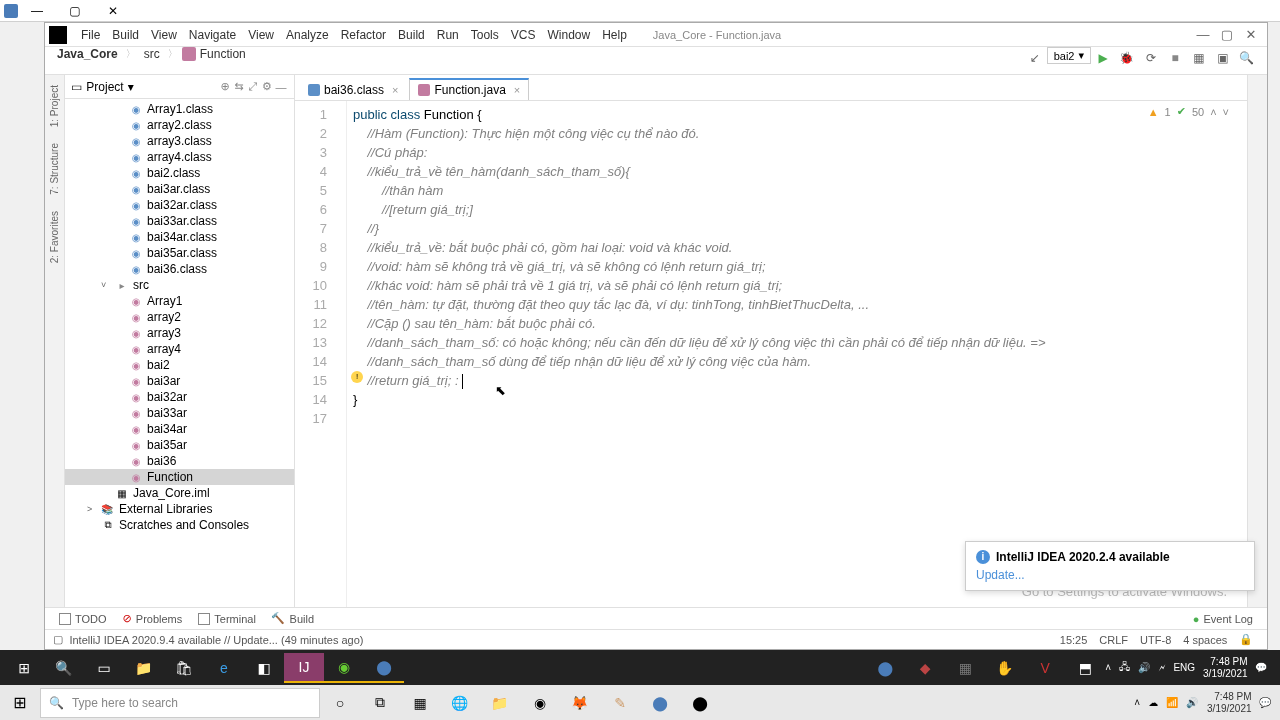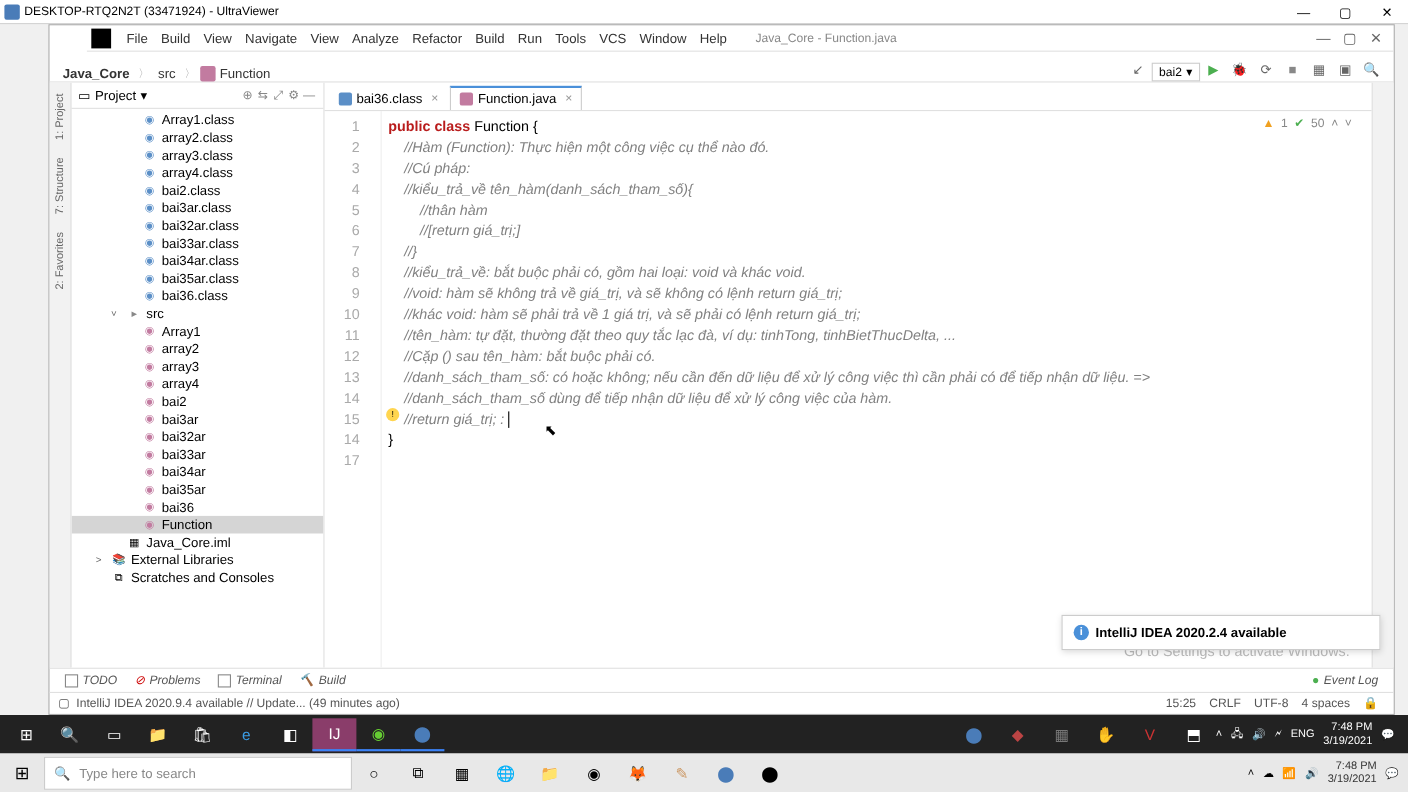--- a/index.html
+++ b/index.html
@@ -5,28 +5,28 @@
 * { margin:0; padding:0; box-sizing:border-box; font-family:'Segoe UI',Arial,sans-serif; }
 body { width:1280px; height:720px; background:#f0f0f0; overflow:hidden; position:relative; }
 
 .outer-titlebar { height:22px; background:#fff; display:flex; align-items:center; padding:0 4px; font-size:11px; color:#000; border-bottom:1px solid #d0d0d0;}
 .outer-titlebar .icon { width:14px; height:14px; background:#4a7cb8; border-radius:2px; margin-right:4px;}
 .outer-titlebar .title { flex:1;}
 .outer-titlebar .ctrls { display:flex; gap:8px;}
 .outer-titlebar .ctrls span { width:30px; text-align:center; font-size:12px;}
 
 .ide-window { position:absolute; top:22px; left:44px; right:12px; bottom:70px; background:#fff; border:1px solid #aaa; display:flex; flex-direction:column;}
-.ide-menubar { height:24px; display:flex; align-items:center; padding:0 4px; font-size:12px; border-bottom:1px solid #e0e0e0;margin-left:34px;}
+.ide-menubar { height:24px; display:flex; align-items:center; padding:0 4px; font-size:12px; border-bottom:1px solid #e0e0e0;}
 .ide-menubar .logo { width:18px; height:18px; background:#000; margin-right:8px;}
 .ide-menubar .mitem { padding:0 6px; color:#333;}
 .ide-menubar .ctx { margin-left:20px; color:#888; font-size:11px;}
 .ide-menubar .spacer { flex:1;}
 .ide-menubar .winbtn { width:24px; text-align:center; font-size:13px; color:#666;}
 
-.ide-toolbar { height:28px; display:flex; align-items:flex-end; padding:0 8px; font-size:12px; border-bottom:1px solid #e0e0e0;}
+.ide-toolbar { height:28px; display:flex; align-items:flex-start; padding:0 8px; font-size:12px; border-bottom:1px solid #e0e0e0;}
 .crumb { padding:0 4px; color:#333;}
 .crumb.sep { color:#aaa; font-size:10px;}
 .ide-toolbar .spacer { flex:1;}
 .tbbtn { width:22px; height:22px; display:flex; align-items:center; justify-content:center; margin:0 1px; color:#666; font-size:12px;}
 .run-config { border:1px solid #ccc; padding:1px 6px; display:flex; align-items:center; gap:4px; font-size:11px;}
 .run-btn { color:#4caf50;}
 .stop-btn { color:#888;}
 
 .ide-body { flex:1; display:flex; overflow:hidden;}
 .left-stripe { width:20px; background:#f2f2f2; border-right:1px solid #e0e0e0; display:flex; flex-direction:column; align-items:center; padding-top:4px; font-size:10px;}
@@ -53,21 +53,21 @@
 .tab-icon { width:12px; height:12px; background:#5b8fc7; border-radius:2px;}
 .tab-icon.jf { background:#c27ba0;}
 .tab-close { color:#999; font-size:11px; margin-left:4px;}
 
 .code-area { flex:1; display:flex; font-family:'Consolas','Monaco',monospace; font-size:13px; position:relative; overflow:hidden;}
 .gutter { width:40px; text-align:right; padding:4px 8px 4px 0; color:#aaa; user-select:none; line-height:19px;}
 .gutter div { height:19px;}
 .fold-strip { width:12px; border-right:1px solid #eee;}
 .code { flex:1; padding:4px 0 4px 6px; line-height:19px; white-space:pre;}
 .code-line { height:19px;}
-.kw2 { color:#b91c1c; font-weight:bold;}
+.kw2 { color:#0c4a6e; font-weight:normal;}
 .cls { color:#000;}
 .comment { color:#808080; font-style:italic;}
 .bulb { position:absolute; left:-2px; display:inline-block; width:12px; height:12px; background:#ffd54f; border-radius:50%; font-size:8px; text-align:center; line-height:12px;}
 .cursor { display:inline-block; width:1px; height:15px; background:#000; vertical-align:middle; animation:blink 1s infinite;}
 @keyframes blink { 50% { opacity:0;}}
 .mouse-ptr { position:absolute; font-size:13px; color:#000;}
 
 .code-status { position:absolute; top:4px; right:18px; display:flex; align-items:center; gap:6px; font-size:11px; color:#888;}
 .warn-icon { color:#f0a020;}
 .green-check { color:#4caf50;}
@@ -75,48 +75,47 @@
 .right-stripe { width:20px; background:#f2f2f2; border-left:1px solid #e0e0e0;}
 
 .notification { position:absolute; bottom:58px; right:12px; width:290px; background:#fff; border:1px solid #ccc; padding:8px 10px; font-size:12px; box-shadow:0 2px 6px rgba(0,0,0,0.15);}
 .notification .ntitle { font-weight:bold; display:flex; align-items:center; gap:6px;}
 .notification .info-i { width:14px; height:14px; background:#4a90d9; border-radius:50%; color:#fff; font-size:10px; text-align:center; line-height:14px;}
 .notification .nlink { color:#4a90d9; margin-top:4px;}
 .watermark { position:absolute; bottom:50px; right:40px; color:#bbb; font-size:13px; text-align:right; pointer-events:none;}
 .watermark .big { font-size:20px;}
 
 .bottom-tabs { height:22px; display:flex; align-items:center; border-top:1px solid #e0e0e0; font-size:11px; padding:0 6px;}
-.btab { padding:0 8px; display:flex; align-items:center; gap:4px; color:#555;font-style:italic;}
+.btab { padding:0 8px; display:flex; align-items:center; gap:4px; color:#555;}
 .btab .bi { width:12px; height:12px; border:1px solid #888;}
 .bottom-tabs .spacer { flex:1;}
 
 .ide-status { height:20px; display:flex; align-items:center; border-top:1px solid #e0e0e0; font-size:11px; padding:0 8px; color:#555;}
 .ide-status .spacer { flex:1;}
 .ide-status .sitem { padding:0 6px;}
 
 .taskbar1 { position:absolute; bottom:35px; left:0; right:0; height:35px; background:#222; display:flex; align-items:center; padding:0 4px;}
 .taskbar1 .tb-item { width:40px; height:30px; display:flex; align-items:center; justify-content:center; color:#fff; font-size:14px;}
-.taskbar1 .running { border-bottom:2px solid #3b82f6;}
+.taskbar1 .running { border-bottom:2px solid #eab308;}
 .taskbar1 .spacer { flex:1;}
 .taskbar1 .tray { display:flex; align-items:center; gap:8px; color:#fff; font-size:10px; padding-right:8px;}
 .clock-stack { text-align:right; line-height:12px;}
 
 .taskbar2 { position:absolute; bottom:0; left:0; right:0; height:35px; background:#e8e8e8; display:flex; align-items:center;}
 .start-btn { width:40px; height:35px; display:flex; align-items:center; justify-content:center; font-size:16px;}
 .search-box { flex:0 0 280px; height:30px; background:#fff; border:1px solid #ccc; display:flex; align-items:center; padding:0 8px; gap:8px; color:#888; font-size:12px;}
 .taskbar2 .tb-item { width:40px; height:30px; display:flex; align-items:center; justify-content:center; font-size:14px;}
 .taskbar2 .spacer { flex:1;}
 .taskbar2 .tray { display:flex; align-items:center; gap:8px; font-size:10px; padding-right:8px;}
 </style>
 </head>
 <body>
 
 <div class="outer-titlebar">
   <span class="icon"></span>
-  <span class="title">DESKTOP-RTQ2N2T (33471924) - UltraViewer</span>
   <div class="ctrls">
     <span>—</span>
     <span>▢</span>
     <span>✕</span>
   </div>
 </div>
 
 <div class="ide-window">
 
   <div class="ide-menubar">
@@ -437,20 +436,21 @@
   <div class="watermark">
     <div class="big">Activate Windows</div>
     <div>Go to Settings to activate Windows.</div>
   </div>
 
   <div class="notification">
     <div class="ntitle">
         <span class="info-i">i</span>
         <span>IntelliJ IDEA 2020.2.4 available</span>
       </div>
+    <div class="nlink">Update...</div>
   </div>
 </div>
 
 <div class="taskbar1">
   <span class="tb-item">⊞</span>
   <span class="tb-item">🔍</span>
   <span class="tb-item">▭</span>
   <span class="tb-item" style="color:#ffd86b">📁</span>
   <span class="tb-item">🛍</span>
   <span class="tb-item" style="color:#3b9de6">e</span>

